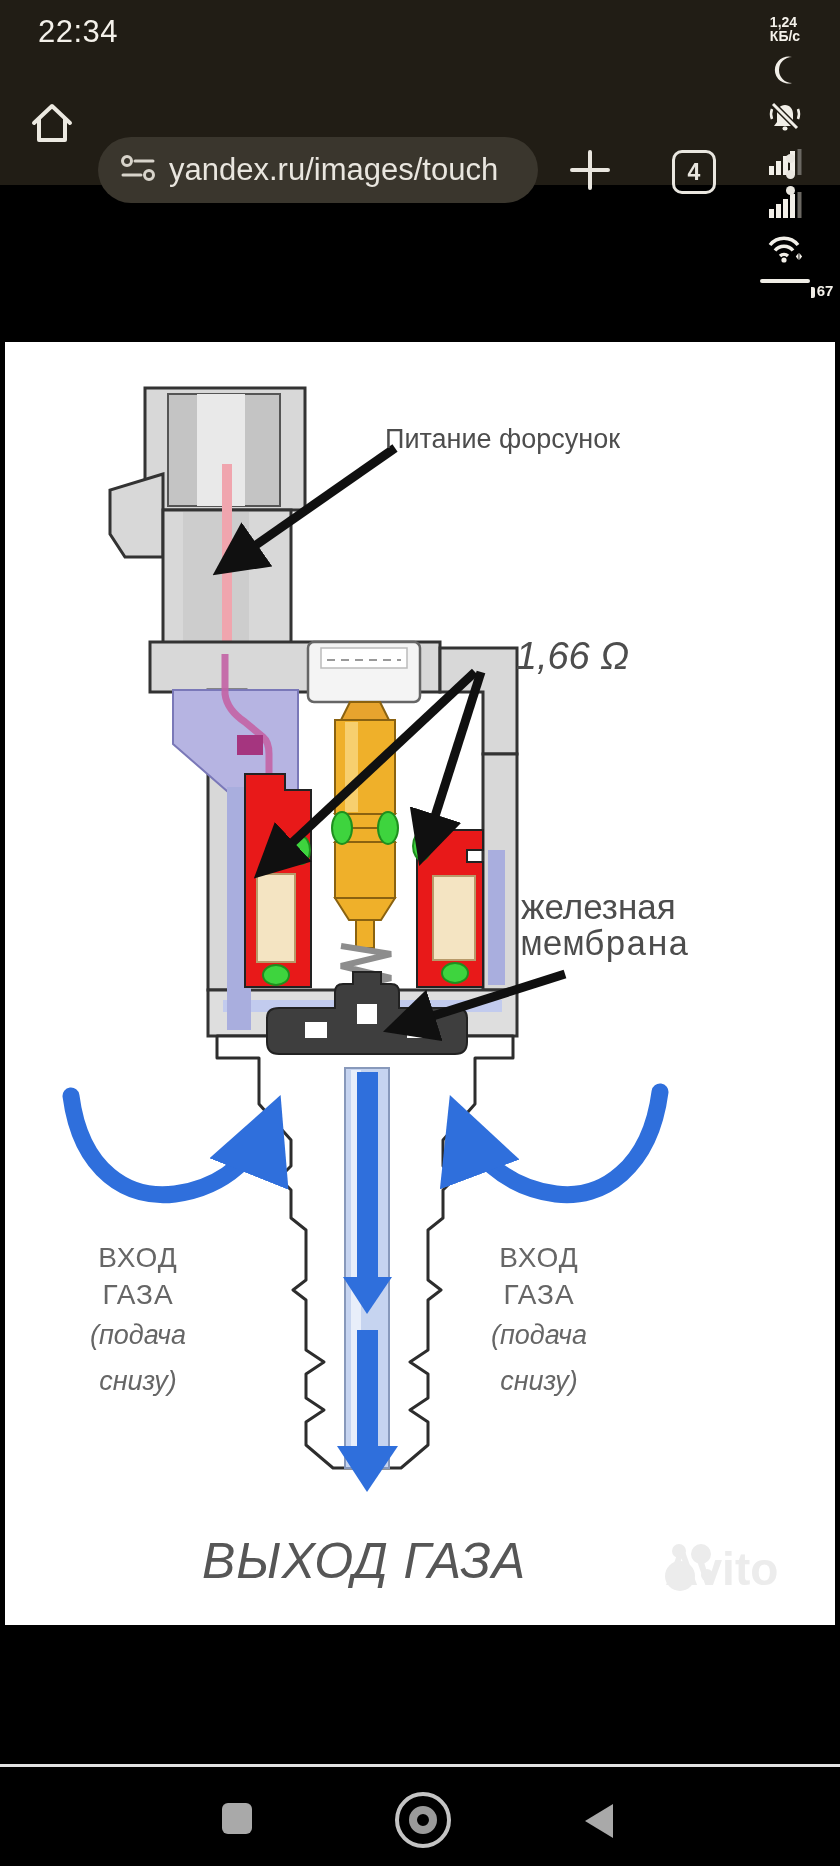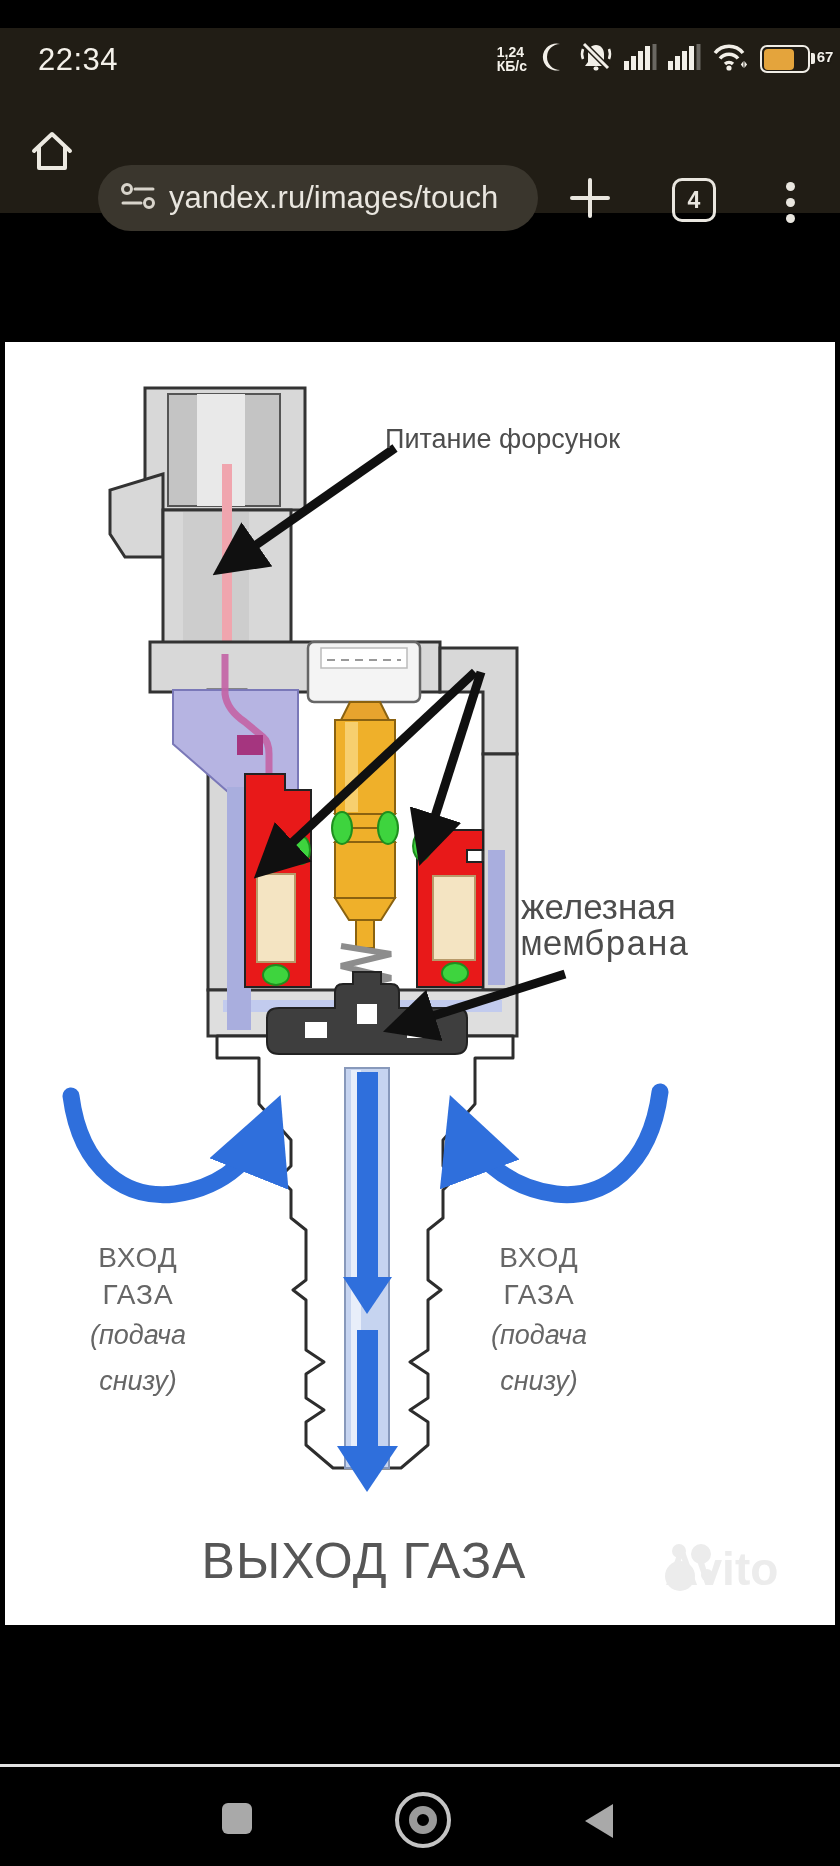--- a/index.html
+++ b/index.html
@@ -1,22 +1,22 @@
 <!DOCTYPE html>
 <html><head>
 <meta charset="utf-8">
 <style>
   html,body{margin:0;padding:0;background:#000;}
   .phone{position:relative;width:840px;height:1866px;background:#000;overflow:hidden;
          font-family:"Liberation Sans","DejaVu Sans",sans-serif;}
   
-  .chrome-top{position:absolute;left:0;top:0;width:840px;height:185px;background:#211d15;margin-top:28px;}
+  .chrome-top{position:absolute;left:0;top:0;width:840px;height:185px;background:#211d15;}
   .status-bar{position:absolute;left:0;top:0;width:840px;height:62px;}
   .time{position:absolute;left:38px;top:14px;font-size:31px;font-weight:500;color:#f4f1ea;letter-spacing:.5px;}
-  .status-icons{position:absolute;right:30px;top:0;height:62px;display:flex;align-items:center;gap:11px;}
+  .status-icons{position:absolute;right:30px;top:15px;height:62px;display:flex;align-items:center;gap:11px;flex-direction:column;}
   .rate{color:#f4f1ea;font-size:14px;font-weight:700;line-height:14px;text-align:left;}
   .battery{position:relative;width:46px;height:24px;border:2.5px solid #f0ede6;border-radius:7px;}
   .battery:after{content:"";position:absolute;right:-7px;top:6px;width:4px;height:11px;background:#f0ede6;border-radius:0 2px 2px 0;}
   .battery-fill{position:absolute;left:1.5px;top:1.5px;bottom:1.5px;width:67%;background:#e4a43c;border-radius:4px;}
   .battery-num{position:absolute;left:0;top:1px;width:100%;text-align:center;font-size:15px;font-weight:700;color:#f4f1ea;text-shadow:0 0 2px #000;padding-left:40px;}
   
   .browser-bar{position:absolute;left:0;top:62px;width:840px;height:123px;padding-left:44px;}
   .home-btn{position:absolute;left:26px;top:36px;width:52px;height:52px;}
   .url-pill{position:absolute;left:98px;top:75px;width:440px;height:66px;border-radius:33px;background:#3a362d;
             display:flex;align-items:center;overflow:hidden;}
@@ -35,21 +35,21 @@
   .lbl-power{left:380px;top:82px;font-size:27px;}
   .lbl-coil1{left:445px;top:242px;width:245px;text-align:center;font-size:38px;}
   .lbl-coil2{left:445px;top:293px;width:245px;text-align:center;font-size:38px;font-style:italic;}
   .lbl-mem{font-size:35px;left:516px;}
   .lbl-mem1{top:545px;text-align:center;} .lbl-mem2{top:584px;font-family:Liberation Mono, monospace;}
   .inlet{width:160px;text-align:center;color:#666;}
   .inlet-b{font-size:28px;letter-spacing:1px;}
   .inlet-i{font-size:27px;font-style:italic;}
   .inL{left:53px;} .inR{left:454px;}
   .t1{top:900px;} .t2{top:937px;} .t3{top:978px;} .t4{top:1024px;}
-  .lbl-outlet{left:179px;top:1190px;width:360px;text-align:center;font-size:50px;color:#565656;letter-spacing:1px;}
+  .lbl-outlet{left:179px;top:1190px;width:360px;text-align:center;font-size:50px;color:#565656;letter-spacing:1px;font-style:italic;}
   .watermark{position:absolute;left:660px;top:1200px;display:flex;align-items:center;gap:6px;color:#ececec;}
   .wm-text{font-size:46px;font-weight:700;}
   
   .nav-divider{position:absolute;left:0;top:1764px;width:840px;height:3px;background:#e3e3e3;}
   .nav-recents{position:absolute;left:222px;top:1803px;width:30px;height:31px;background:#a9a9a9;border-radius:6px;}
   .nav-home{position:absolute;left:395px;top:1792px;width:56px;height:56px;border:4px solid #c4c4c4;border-radius:50%;
             box-sizing:border-box;display:flex;align-items:center;justify-content:center;}
   .nav-home i{width:28px;height:28px;border:8px solid #9a9a9a;border-radius:50%;box-sizing:border-box;}
   .nav-back{position:absolute;left:585px;top:1804px;width:0;height:0;
             border-right:28px solid #a9a9a9;border-top:17px solid transparent;border-bottom:17px solid transparent;}
@@ -247,20 +247,21 @@
 
       <g stroke="#101010" stroke-width="9" fill="none">
         <path d="M390,106 L218,226" marker-end="url(#ab)"></path>
         <path d="M470,330 L258,528" marker-end="url(#ab)"></path>
         <path d="M476,330 L418,512" marker-end="url(#ab)"></path>
         <path d="M560,632 L390,686" marker-end="url(#ab)"></path>
       </g>
     </svg>
 
     <div class="lbl lbl-power">Питание форсунок</div>
+    <div class="lbl lbl-coil2">1,66 Ω</div>
     <div class="lbl lbl-mem lbl-mem1">железная</div>
     <div class="lbl lbl-mem lbl-mem2">мембрана</div>
 
     <div class="lbl inlet inlet-b inL t1">ВХОД</div>
     <div class="lbl inlet inlet-b inL t2">ГАЗА</div>
     <div class="lbl inlet inlet-i inL t3">(подача</div>
     <div class="lbl inlet inlet-i inL t4">снизу)</div>
 
     <div class="lbl inlet inlet-b inR t1">ВХОД</div>
     <div class="lbl inlet inlet-b inR t2">ГАЗА</div>

